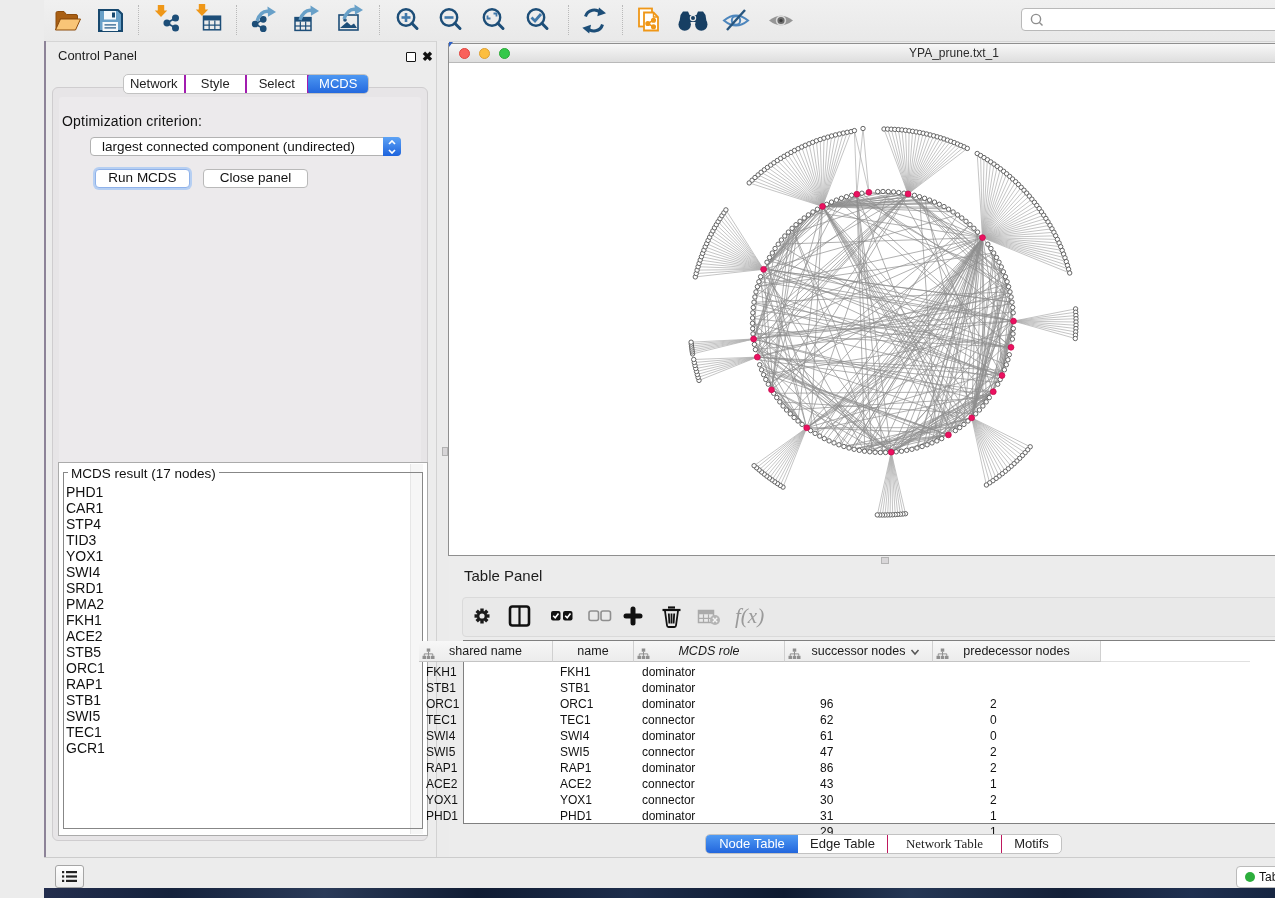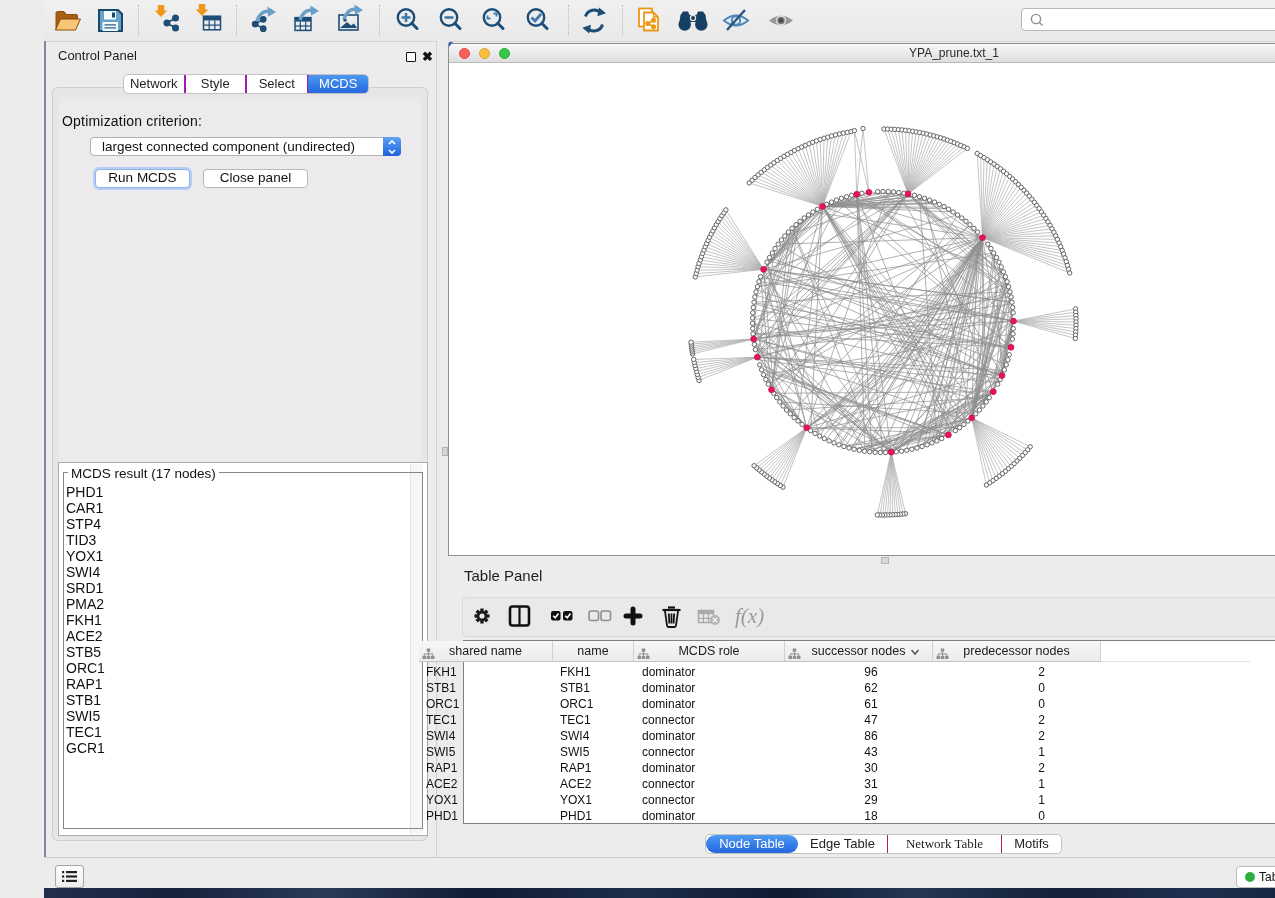--- a/index.html
+++ b/index.html
@@ -61,29 +61,29 @@
   #netcanvas{left:405px;top:63px;width:865px;height:492px;background:#fff;}
   
   #tp-title{left:420px;top:567px;font-size:15px;color:#1c1c1c;}
   #tp-toolbar{left:418px;top:597px;width:849px;height:40px;background:#e9e9e9;
               border:1px solid #dadada;border-radius:4px;box-sizing:border-box;}
   #tbl{left:419px;top:640px;width:848px;height:184px;background:#fff;border:1px solid #808080;box-sizing:border-box;}
   .th{position:absolute;top:641px;height:21px;background:linear-gradient(#f7f7f7,#ececec);
       border-right:1px solid #d0d0d0;border-bottom:1px solid #c4c4c4;box-sizing:border-box;
       font-size:12.5px;color:#1a1a1a;text-align:center;line-height:21px;}
   .td{position:absolute;height:16px;font-size:12px;color:#111;line-height:16px;}
-  .num{text-align:center;}
+  .num{text-align:left;margin-top:32px;}
   #tscroll{left:1250px;top:641px;width:16px;height:182px;background:#fcfcfc;border-left:1px solid #e6e6e6;}
   #tthumb{left:1252px;top:666px;width:9px;height:90px;background:#b5b5b5;border-radius:4.5px;}
   #btabs{left:661px;top:834px;width:357px;height:20px;display:flex;background:#fff;
          border:1px solid #c2c2c2;border-radius:5px;box-sizing:border-box;overflow:hidden;
          font-size:13px;line-height:18px;text-align:center;color:#222;}
   #btabs div{border-right:1px solid #be185d;box-sizing:border-box;}
   #btabs div:last-child{border-right:none;}
-  #btabs .sel{background:linear-gradient(#4f9af3,#2266dd);color:#fff;border-right:none;border-radius:9px;}
+  #btabs .sel{background:linear-gradient(#4f9af3,#2266dd);color:#fff;border-right:none;}
   
   #status{left:0;top:857px;width:1275px;height:31px;background:#ececec;border-top:1px solid #cccccc;}
   #listbtn{left:11px;top:865px;width:29px;height:23px;background:linear-gradient(#fefefe,#eeeeee);
            border:1px solid #a5a5a5;border-radius:3px;box-sizing:border-box;}
   #membtn{left:1192px;top:866px;width:74px;height:22px;background:#fff;border:1px solid #bbbbbb;
           border-radius:4px;box-sizing:border-box;font-size:12px;color:#111;line-height:20px;}
   #memdot{left:8px;top:5px;width:10px;height:10px;border-radius:50%;background:#2cae3c;position:absolute;}
 </style>
 </head>
 <body>
@@ -1101,21 +1101,21 @@
 <div class="th" style="left:419px;width:134px;"><span style="position:absolute;left:3px;top:4.5px;"><svg width="13" height="12" viewBox="0 0 13 12">
         <g fill="#8f8f8f">
           <rect x="4.75" y="0.5" width="3.5" height="3.2"></rect>
           <rect x="0.5" y="7.8" width="3.5" height="3.2"></rect>
           <rect x="4.75" y="7.8" width="3.5" height="3.2"></rect>
           <rect x="9" y="7.8" width="3.5" height="3.2"></rect>
           <path d="M6.5 3.7 L6.5 7.8 M2.25 7.8 L2.25 5.9 L10.75 5.9 L10.75 7.8" stroke="#8f8f8f" stroke-width="1" fill="none"></path>
         </g>
       </svg></span>shared name</div>
 <div class="th" style="left:553px;width:81px;text-align:center;">name</div>
-<div class="th" style="left:634px;width:151px;"><span style="position:absolute;left:3px;top:4.5px;"><svg width="13" height="12" viewBox="0 0 13 12">
+<div class="th" style="left:634px;width:151px;font-style:italic;"><span style="position:absolute;left:3px;top:4.5px;"><svg width="13" height="12" viewBox="0 0 13 12">
         <g fill="#8f8f8f">
           <rect x="4.75" y="0.5" width="3.5" height="3.2"></rect>
           <rect x="0.5" y="7.8" width="3.5" height="3.2"></rect>
           <rect x="4.75" y="7.8" width="3.5" height="3.2"></rect>
           <rect x="9" y="7.8" width="3.5" height="3.2"></rect>
           <path d="M6.5 3.7 L6.5 7.8 M2.25 7.8 L2.25 5.9 L10.75 5.9 L10.75 7.8" stroke="#8f8f8f" stroke-width="1" fill="none"></path>
         </g>
       </svg></span>MCDS role</div>
 <div class="th" style="left:785px;width:148px;"><span style="position:absolute;left:3px;top:4.5px;"><svg width="13" height="12" viewBox="0 0 13 12">
         <g fill="#8f8f8f">

